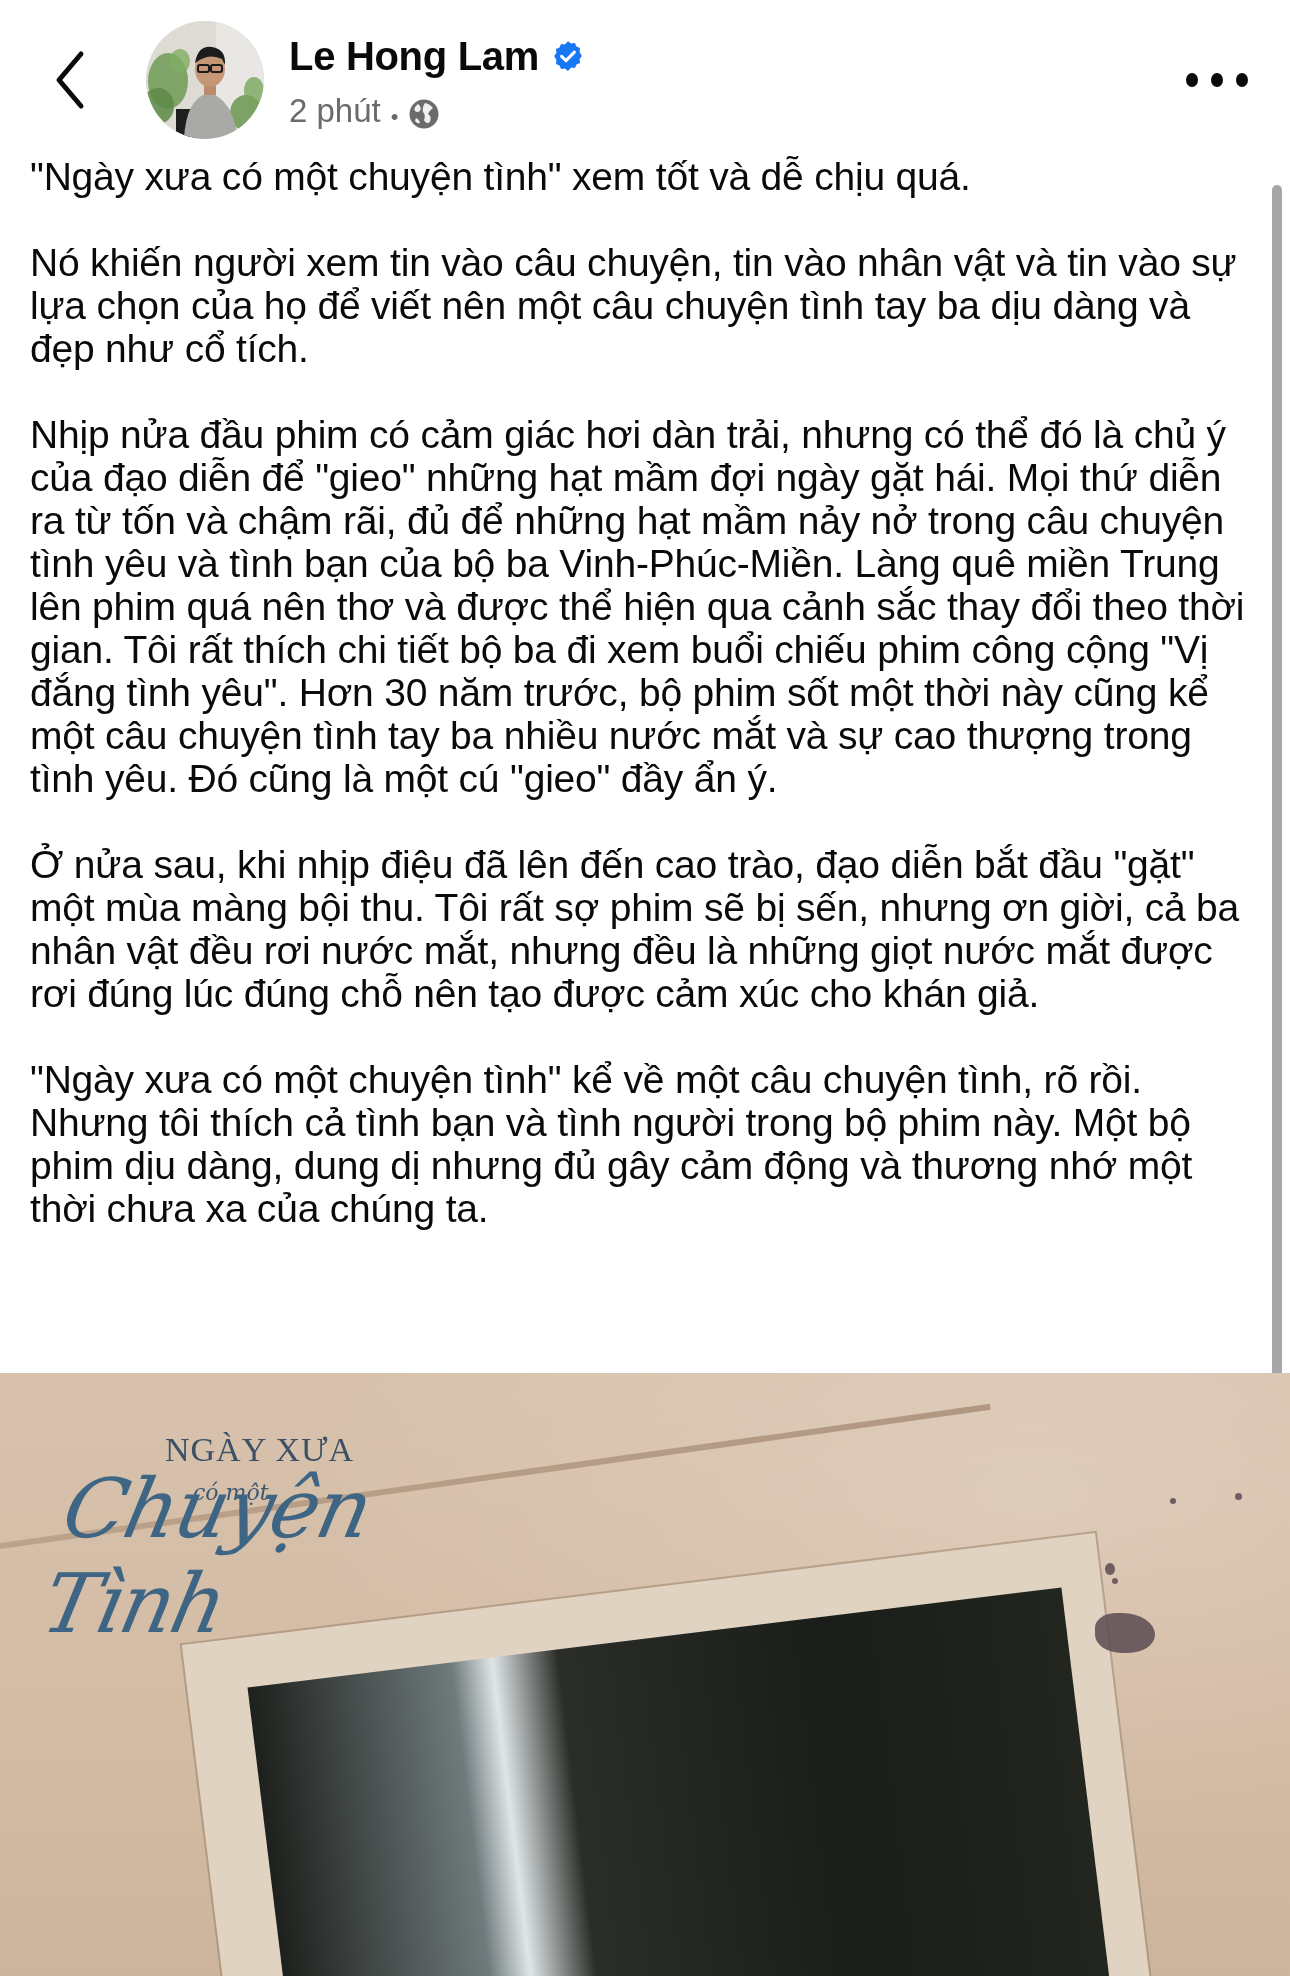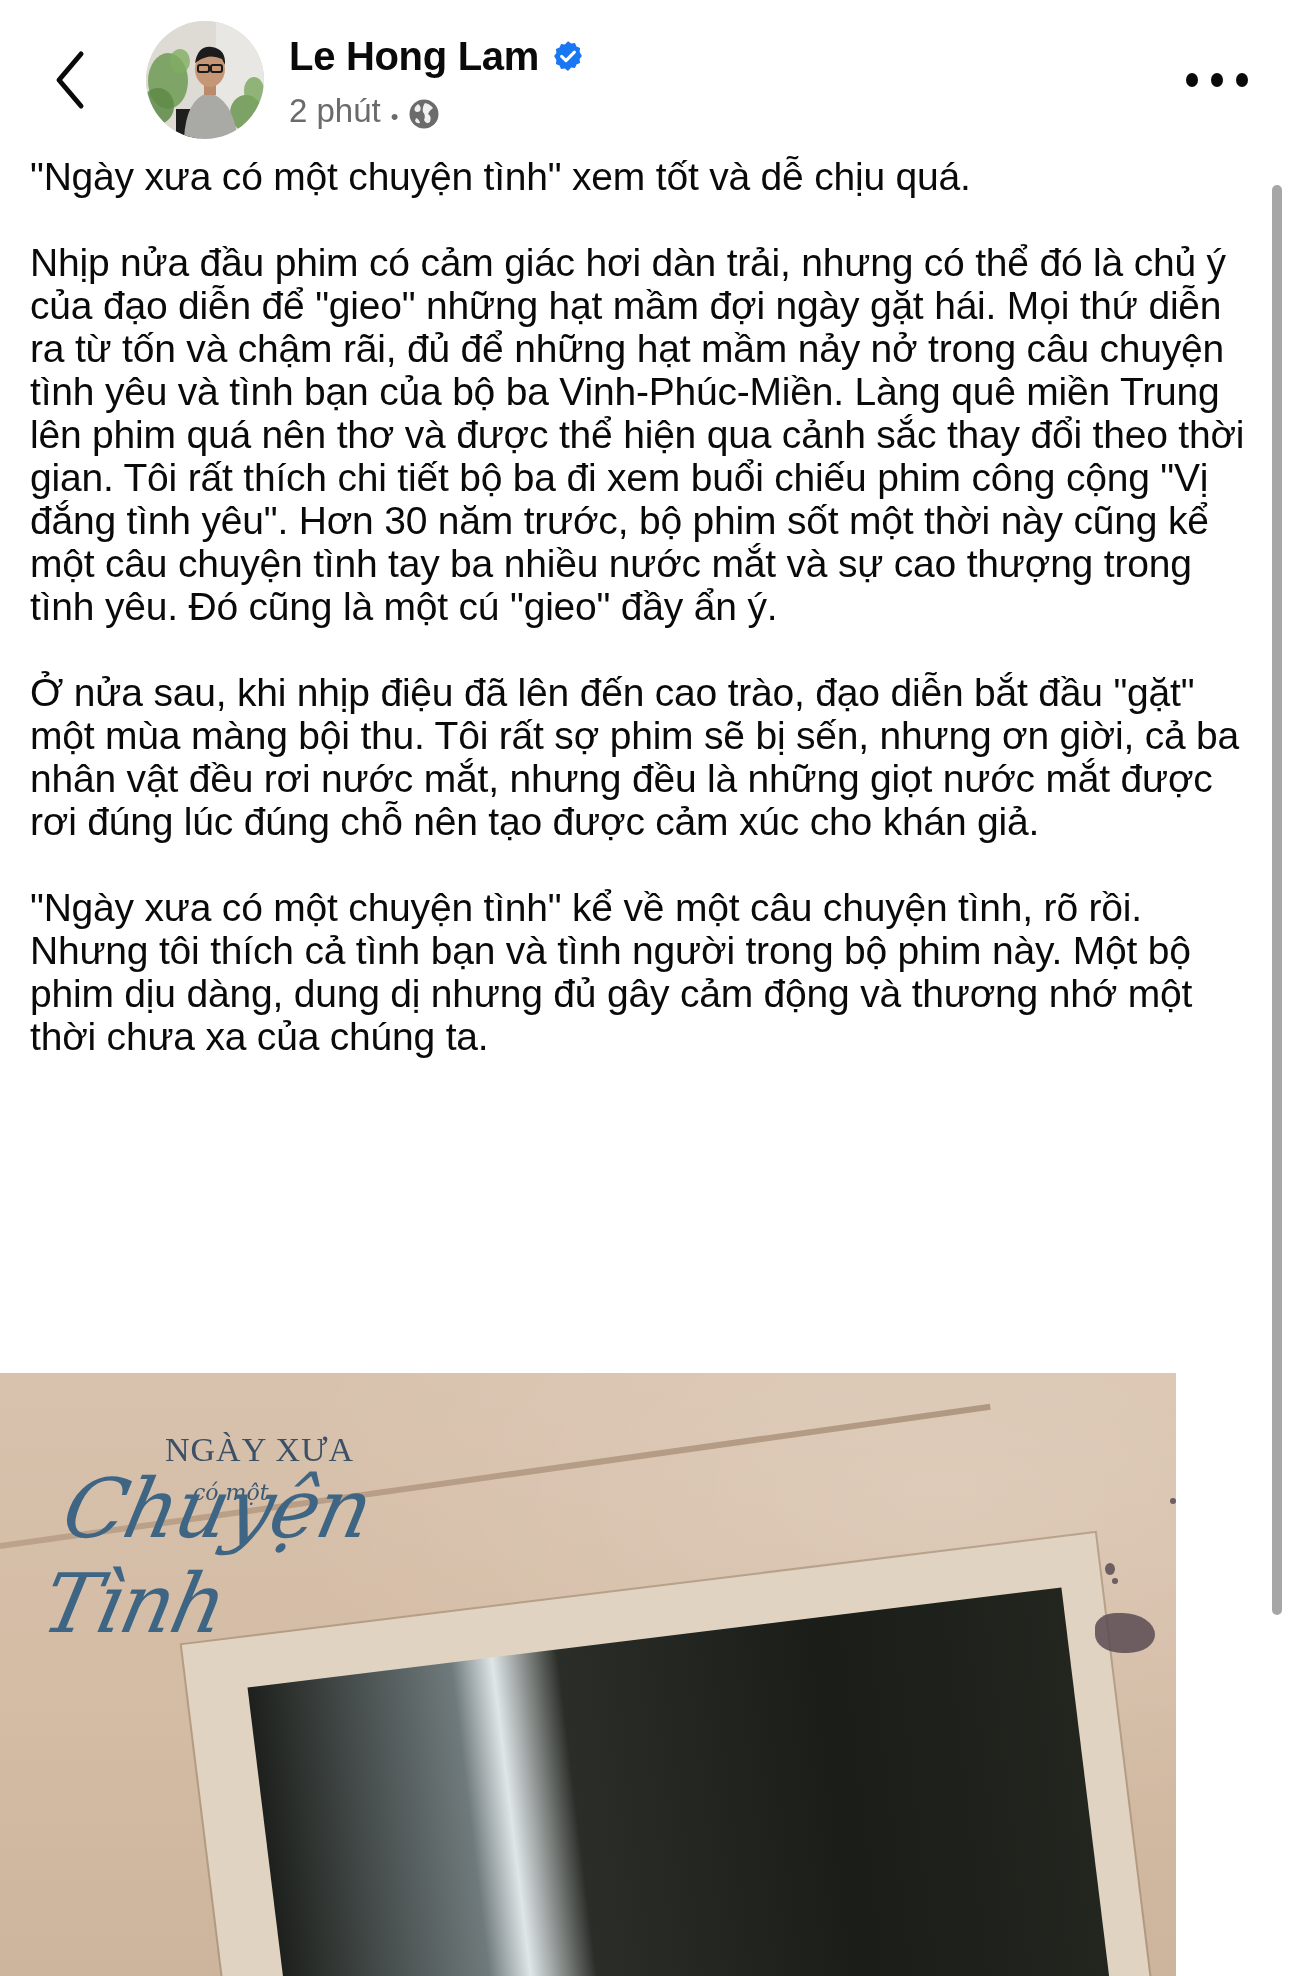--- a/index.html
+++ b/index.html
@@ -57,21 +57,21 @@
     .post-body p:last-child { margin-bottom: 0; }
 
     
     .scrollbar {
       position: absolute; left: 1272px; top: 185px; width: 10px; height: 1430px;
       background: #a6a6a6; border-radius: 5px; cursor: grab;
     }
 
     
     .post-image {
-      position: absolute; left: 0; top: 1373px; width: 1176px; height: 603px;
+      position: absolute; left: 0; top: 1373px; width: 1290px; height: 603px;
       overflow: hidden; cursor: pointer;
       background:
         radial-gradient(ellipse at 80% 20%, rgba(255,255,255,0.18) 0%, rgba(255,255,255,0) 50%),
         linear-gradient(180deg, #d8c2ad 0%, #d4bca5 50%, #cdb59d 100%);
     }
     .paper-fold {
       position: absolute; left: 0; top: 170px; width: 1000px; height: 6px;
       background: linear-gradient(90deg, rgba(140,110,85,0.35), rgba(140,110,85,0.55));
       transform: rotate(-8deg); transform-origin: left center;
     }
@@ -174,20 +174,21 @@
 
     <div class="more-btn">
       <span></span>
       <span></span>
       <span></span>
     </div>
   </div>
 
   <div class="post-body">
     <p>"Ngày xưa có một chuyện tình" xem tốt và dễ chịu quá.</p>
+    <p>Nó khiến người xem tin vào câu chuyện, tin vào nhân vật và tin vào sự lựa chọn của họ để viết nên một câu chuyện tình tay ba dịu dàng và đẹp như cổ tích.</p>
     <p>Nhịp nửa đầu phim có cảm giác hơi dàn trải, nhưng có thể đó là chủ ý của đạo diễn để "gieo" những hạt mầm đợi ngày gặt hái. Mọi thứ diễn ra từ tốn và chậm rãi, đủ để những hạt mầm nảy nở trong câu chuyện tình yêu và tình bạn của bộ ba Vinh-Phúc-Miền. Làng quê miền Trung lên phim quá nên thơ và được thể hiện qua cảnh sắc thay đổi theo thời gian. Tôi rất thích chi tiết bộ ba đi xem buổi chiếu phim công cộng "Vị đắng tình yêu". Hơn 30 năm trước, bộ phim sốt một thời này cũng kể một câu chuyện tình tay ba nhiều nước mắt và sự cao thượng trong tình yêu. Đó cũng là một cú "gieo" đầy ẩn ý.</p>
     <p>Ở nửa sau, khi nhịp điệu đã lên đến cao trào, đạo diễn bắt đầu "gặt" một mùa màng bội thu. Tôi rất sợ phim sẽ bị sến, nhưng ơn giời, cả ba nhân vật đều rơi nước mắt, nhưng đều là những giọt nước mắt được rơi đúng lúc đúng chỗ nên tạo được cảm xúc cho khán giả.</p>
     <p>"Ngày xưa có một chuyện tình" kể về một câu chuyện tình, rõ rồi. Nhưng tôi thích cả tình bạn và tình người trong bộ phim này. Một bộ phim dịu dàng, dung dị nhưng đủ gây cảm động và thương nhớ một thời chưa xa của chúng ta.</p>
   </div>
 
   <div class="scrollbar"></div>
 
   <div class="post-image">
     <div class="photo-frame">
       <div class="photo-inner"></div>

